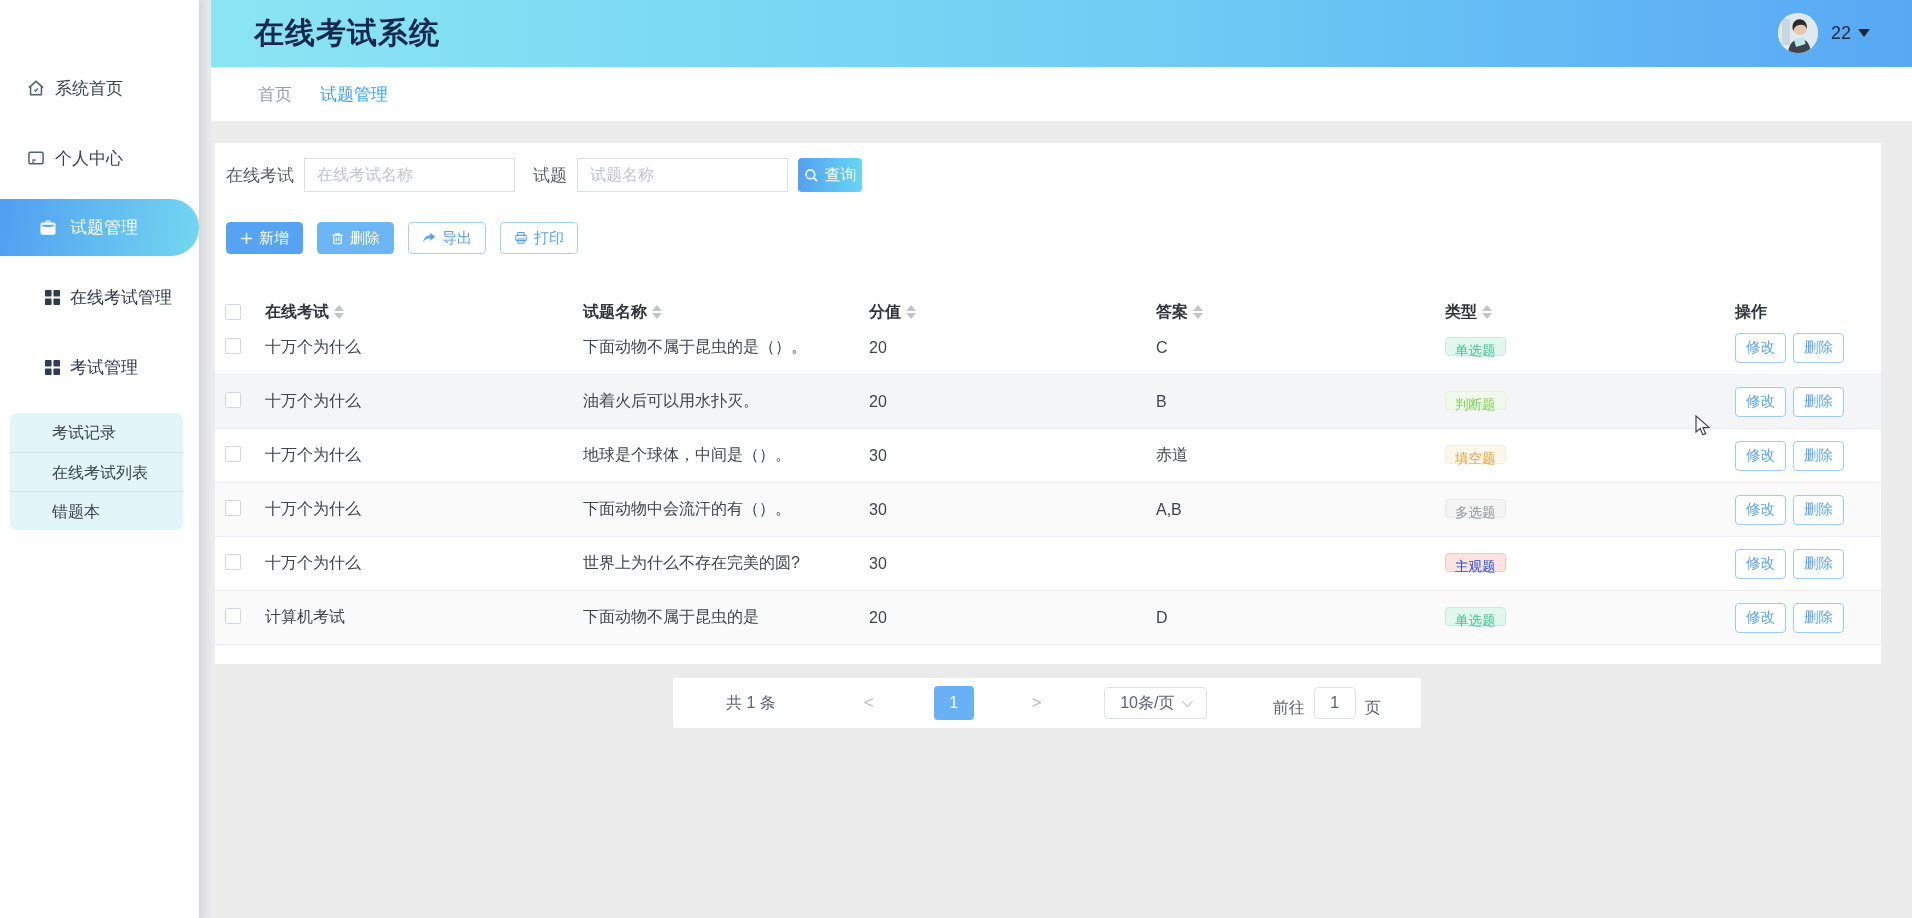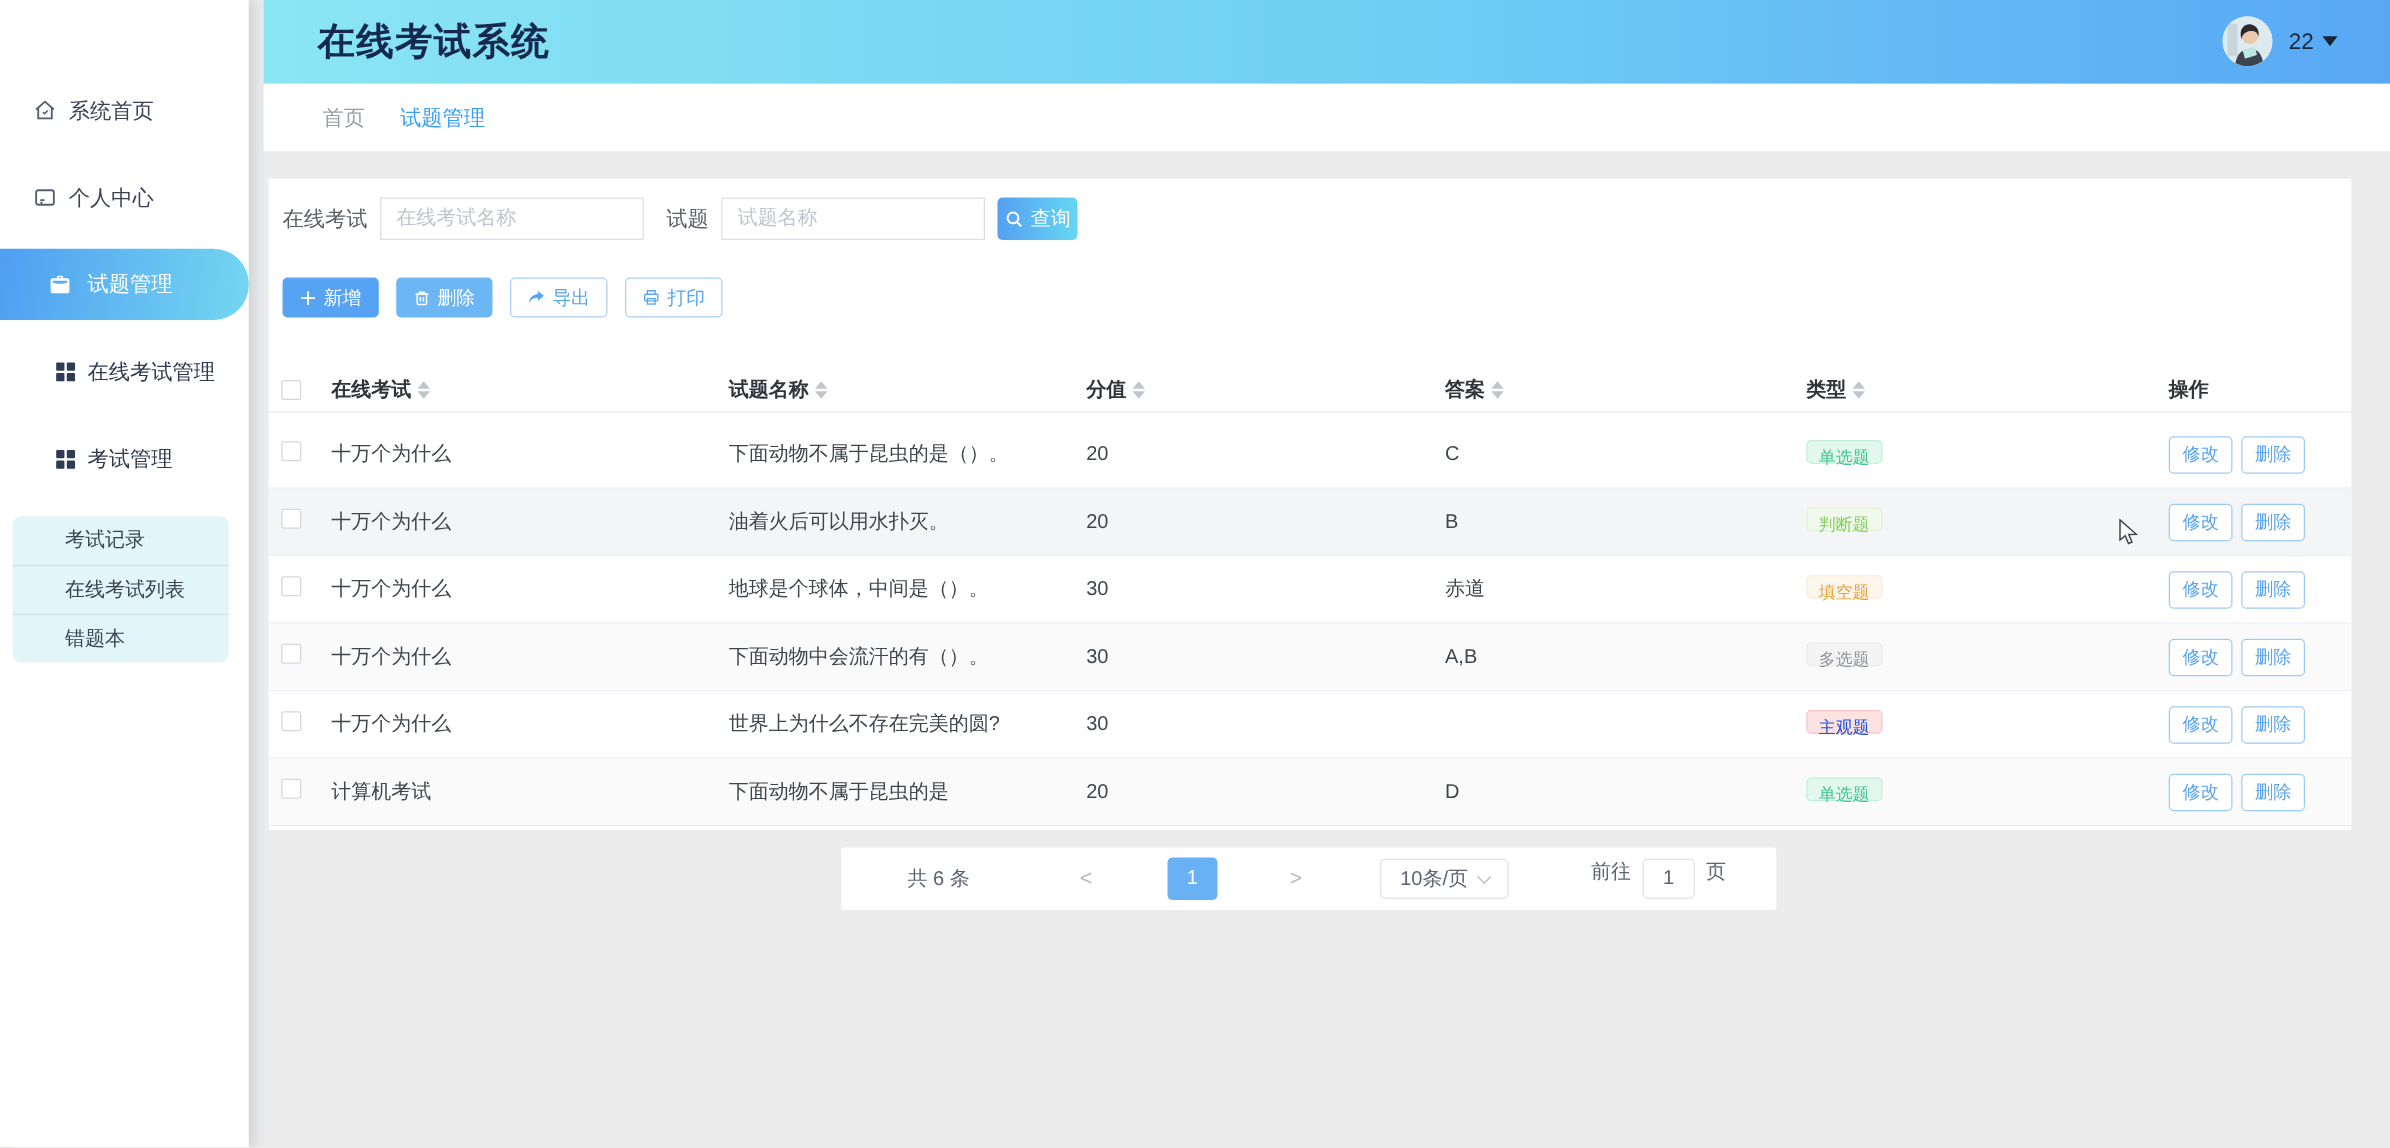--- a/index.html
+++ b/index.html
@@ -70,21 +70,21 @@
   
   .grid-row { display:grid; grid-template-columns:43px 318px 286px 287px 289px 290px 1fr;
               align-items:center; padding-left:7px; }
   .thead { position:absolute; left:0; top:152px; width:100%; height:35px; border-bottom:1px solid #e6e9ef;
            font-size:16px; color:#31343a; font-weight:600; }
   .th { display:flex; align-items:center; gap:5px; }
   .caret-wrap { display:inline-flex; flex-direction:column; gap:2px; cursor:pointer; }
   .caret-wrap i { width:0; height:0; border-left:5px solid transparent; border-right:5px solid transparent; }
   .caret-wrap .up { border-bottom:6px solid #c0c4cc; }
   .caret-wrap .down { border-top:6px solid #c0c4cc; }
-  .tbody { position:absolute; left:0; top:194px; width:100%; }
+  .tbody { position:absolute; left:0; top:178px; width:100%; }
   .trow { height:54px; border-bottom:1px solid #ebeef5; font-size:16px; color:#3f454d; background:#fff; }
   .trow.striped { background:#fafafa; }
   .trow.hovered { background:#f3f5f7; }
   .checkbox { width:16px; height:16px; border:1px solid #d4d7dd; border-radius:2px; background:#fff;
               cursor:pointer; display:inline-block; margin-left:3px; }
   .tag { display:inline-block; height:19px; line-height:25px; padding:0 9px; border-radius:4px;
          font-size:13.5px; border:1px solid transparent; }
   .tag[data-type="mint"]   { background:#e2f8ee; border-color:#c2eedb; color:#41c392; }
   .tag[data-type="green"]  { background:#f0f9eb; border-color:#e1f3d8; color:#85ce61; }
   .tag[data-type="orange"] { background:#fdf6ec; border-color:#faecd8; color:#e6a23c; }
@@ -101,21 +101,21 @@
   .pg-arrow { width:30px; text-align:center; color:#b6bac3; font-size:17px; cursor:pointer; }
   .pg-prev { margin-left:78px; }
   .pg-next { margin-left:48px; }
   .pg-page { margin-left:50px; width:40px; height:34px; background:#68b1f4; color:#fff; border-radius:4px;
              display:flex; align-items:center; justify-content:center; font-size:16px; cursor:pointer; }
   .pg-size { margin-left:52px; width:103px; height:32px; border:1px solid #dfe3e8; border-radius:4px;
              display:flex; align-items:center; justify-content:center; gap:8px; cursor:pointer;
              color:#5d6470; }
   .chev { width:8px; height:8px; border-right:1.5px solid #b6bac3; border-bottom:1.5px solid #b6bac3;
           transform:rotate(45deg) translateY(-2px); }
-  .pg-goto { margin-left:66px; display:flex; align-items:flex-start; gap:9px; }
+  .pg-goto { margin-left:66px; display:flex; align-items:flex-end; gap:9px; }
   .pg-input { width:42px; height:32px; border:1px solid #dfe3e8; border-radius:4px; text-align:center;
               font-size:16px; color:#5d6470; outline:none; font-family:inherit; }
 
   .corner-dot { position:absolute; left:0; top:905px; width:11px; height:13px; background:#61aef3;
                 border-radius:2px; }
   .cursor { position:absolute; left:1695px; top:415px; z-index:20; }
   svg { display:block; }
 </style>
 </head>
 <body>
@@ -378,21 +378,21 @@
         <div class="ops">
             <button class="op-btn">修改</button>
             <button class="op-btn">删除</button>
           </div>
       </div>
 
     </div>
   </div>
 
   <div class="pager">
-    <span class="pg-total">共 6 条</span>
+    <span class="pg-total">共 1 条</span>
     <span class="pg-arrow pg-prev">&lt;</span>
     <span class="pg-page">1</span>
     <span class="pg-arrow pg-next">&gt;</span>
     <span class="pg-size">
       <span>10条/页</span>
       <span class="chev"></span>
     </span>
     <span class="pg-goto">
       <span>前往</span>
       <input class="pg-input" type="text" value="1" style="">

